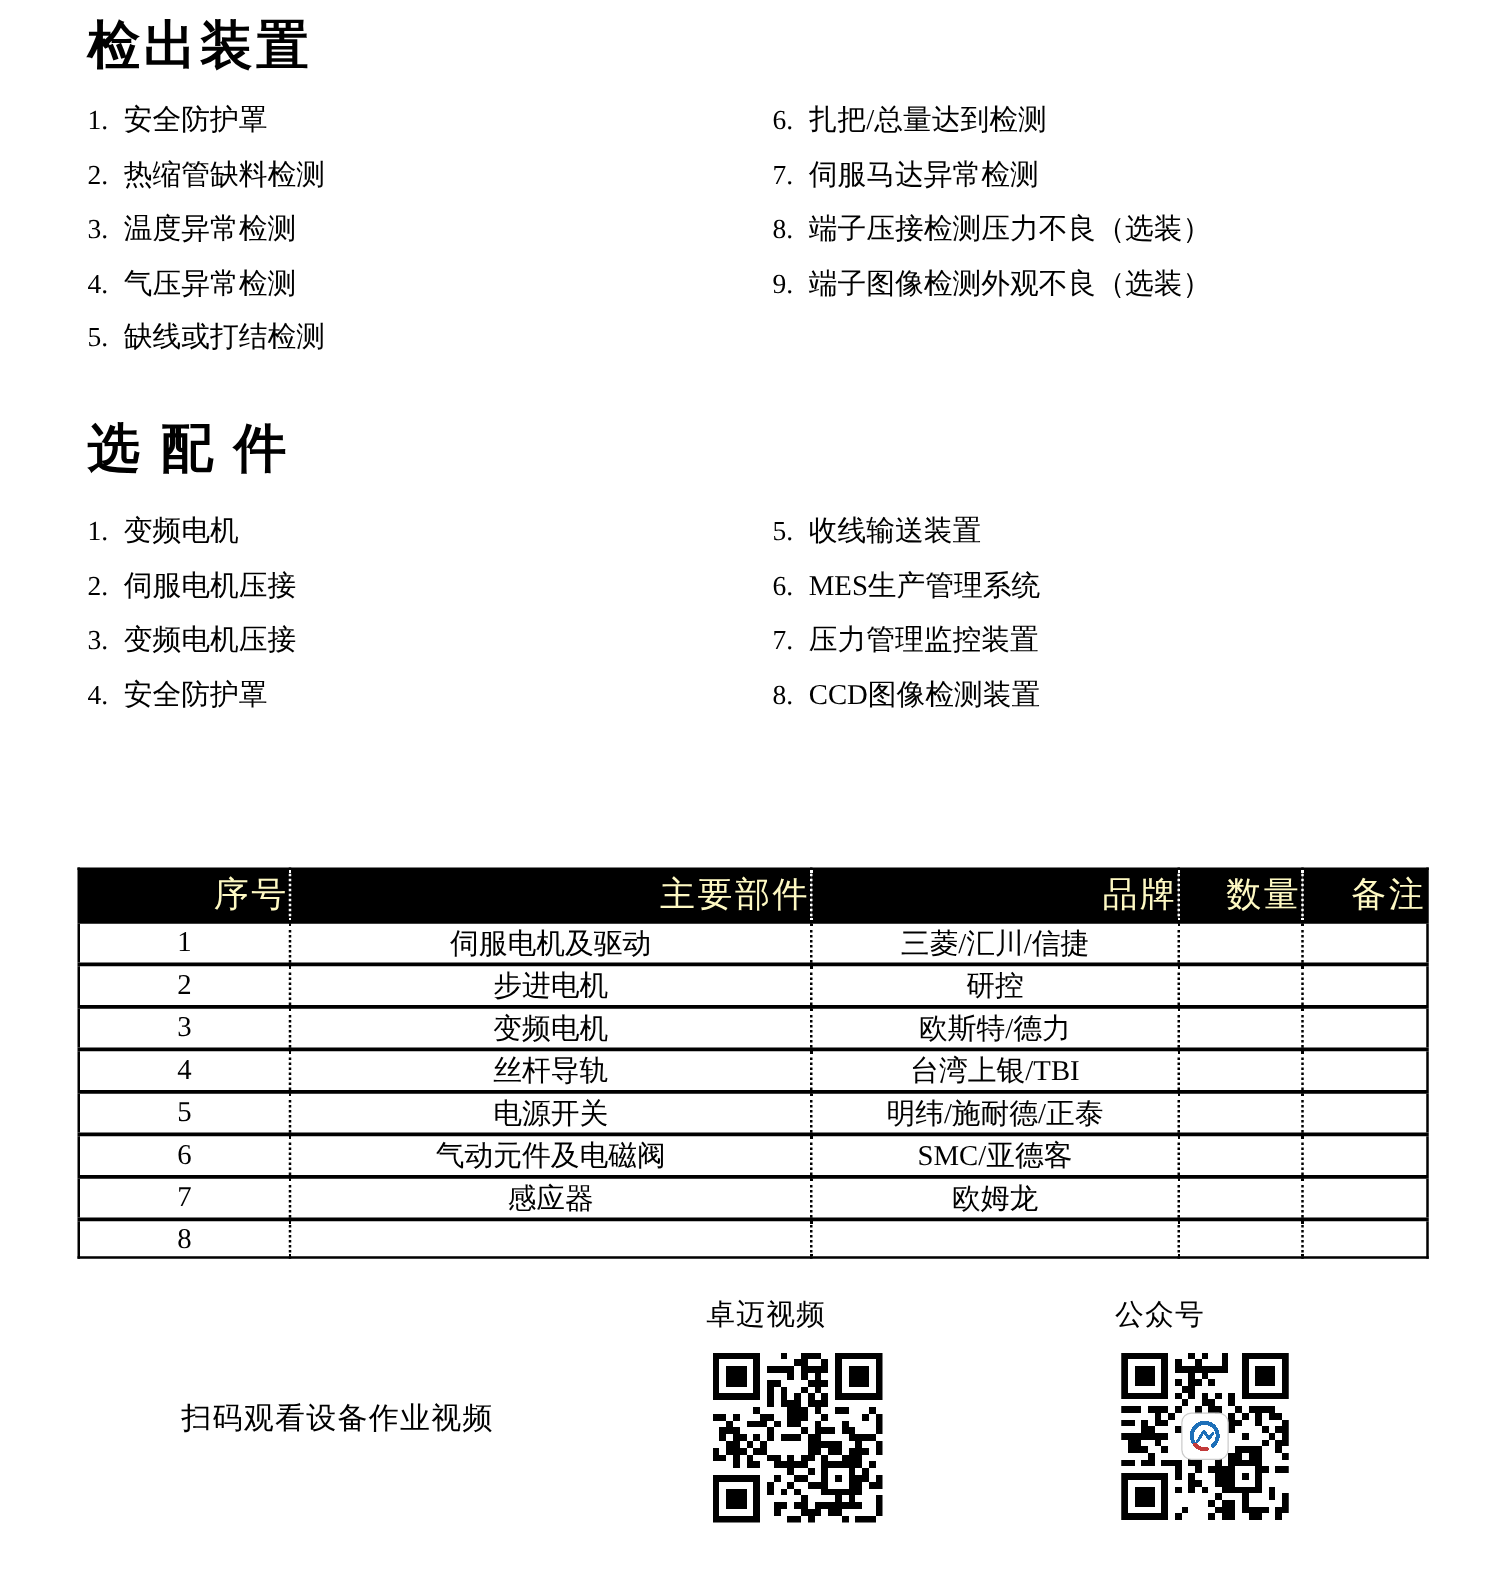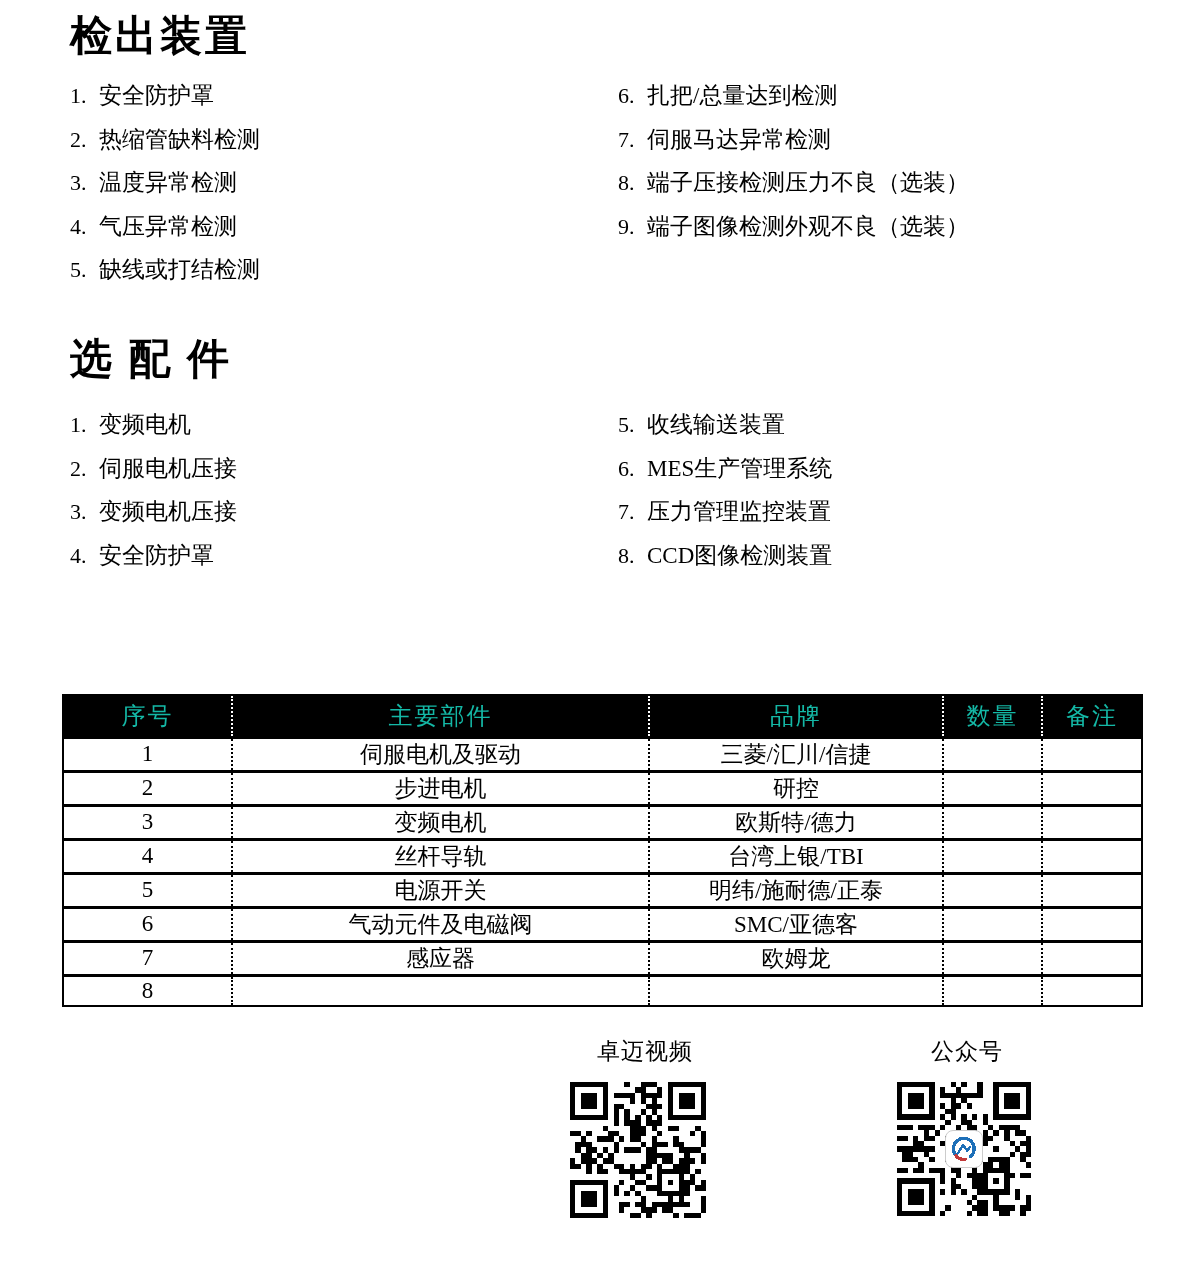--- a/index.html
+++ b/index.html
@@ -39,43 +39,42 @@
   table.cfg {
     position:absolute;
     left:62px; top:694px;
     width:1079px;
     border-collapse:collapse;
     table-layout:fixed;
   }
   table.cfg { border:2px solid #000; }
   table.cfg th {
     background:#000;
-    color:#14b8a6;
-    font-size:24px;
+    color:#fef9c3;
+    font-size:28px;
     font-weight:normal;
     height:42px;
-    text-align:center;
+    text-align:right;
     letter-spacing:2px;
   }
   table.cfg th + th { border-left:2px dotted #fff;margin-top:43px; }
   table.cfg td {
     font-size:23px;
     height:31px;
     text-align:center;
     vertical-align:middle;
     white-space:nowrap;
     overflow:hidden;
   }
   table.cfg td + td { border-left:2px dotted #000; }
   table.cfg tbody tr { border-top:3px solid #000; }
   
   .qr-label {
     position:absolute;
     top:1036px;
-    text-align:center;
     font-size:23px;
     letter-spacing:1px;
   }
   .qr-label.video { left:565px; width:160px; }
   .qr-label.wechat { left:892px; width:150px; }
   .scan-text {
     position:absolute;
     left:145px; top:1118px;
     font-size:24px;
     letter-spacing:1px;
@@ -210,20 +209,21 @@
         <td></td>
         <td></td>
         <td></td>
         <td></td>
       </tr>
     </tbody>
   </table>
 
   <div class="qr-label video">卓迈视频</div>
   <div class="qr-label wechat">公众号</div>
+  <div class="scan-text">扫码观看设备作业视频</div>
 
   <div class="qr video" id="qr-video">
       <svg viewBox="0 0 25 25" fill="#000">
         <rect x="0" y="0" width="1" height="1"></rect>
         <rect x="1" y="0" width="1" height="1"></rect>
         <rect x="2" y="0" width="1" height="1"></rect>
         <rect x="3" y="0" width="1" height="1"></rect>
         <rect x="4" y="0" width="1" height="1"></rect>
         <rect x="5" y="0" width="1" height="1"></rect>
         <rect x="6" y="0" width="1" height="1"></rect>

